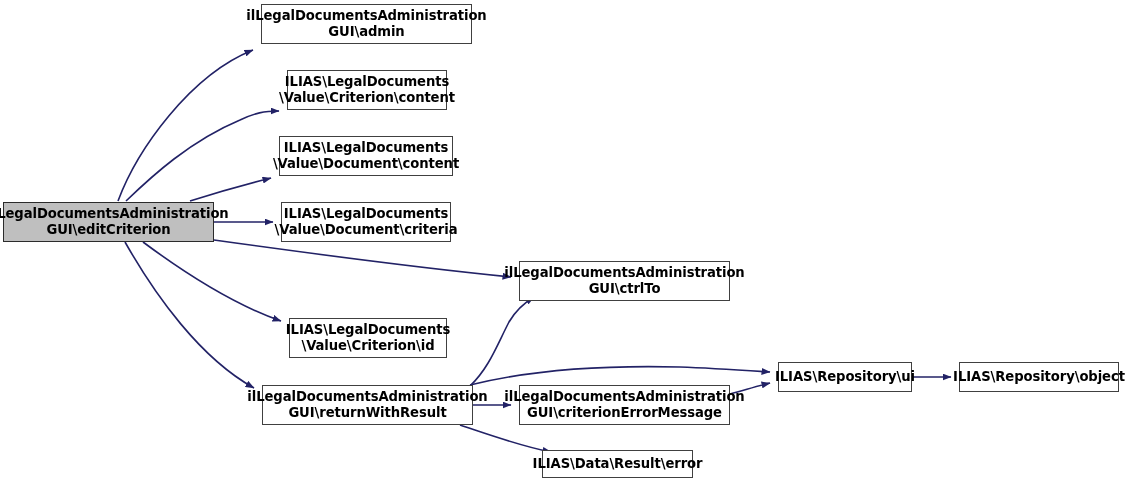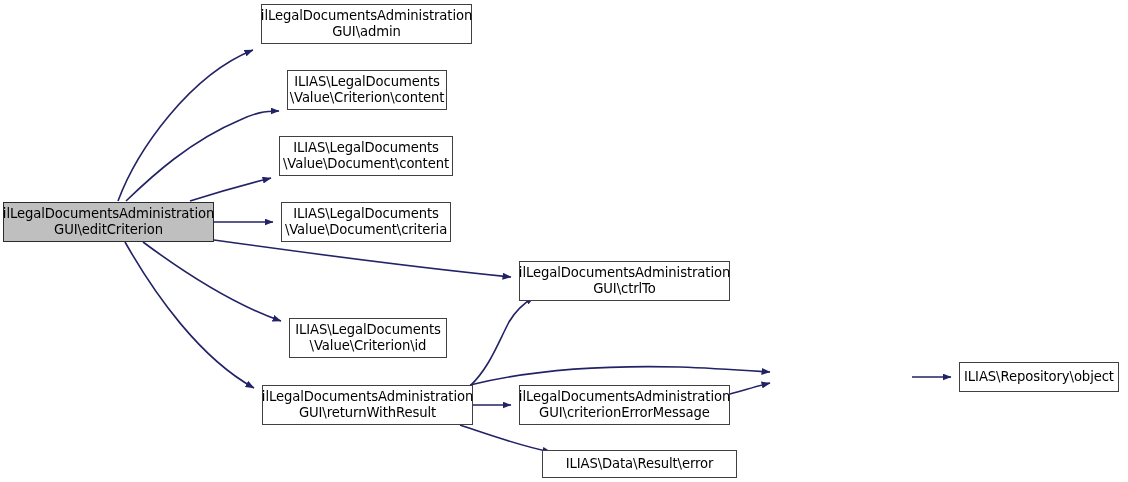--- a/index.html
+++ b/index.html
@@ -39,20 +39,21 @@
     white-space: pre-line;
     z-index: 2;
   }
   .node.highlight {
     background: #bfbfbf;
     border-color: #2b2b2b;
   }
   .node .label {
     display: block;
     padding: 0 4px;
+    font-weight: bold;
   }
 </style>
 </head>
 <body>
 
 <div id="canvas">
 
   <svg id="edges" viewBox="0 0 1128 482" width="1128" height="482" xmlns="http://www.w3.org/2000/svg">
     <defs>
       <marker id="arrowhead" markerWidth="9" markerHeight="7" refX="8.5" refY="3.5" orient="auto" markerUnits="userSpaceOnUse">
@@ -118,20 +119,23 @@
 \Value\Criterion\id</span>
   </div>
   <div class="node" style="left: 262px; top: 385px; width: 211px; height: 40px;">
     <span class="label">ilLegalDocumentsAdministration
 GUI\returnWithResult</span>
   </div>
   <div class="node" style="left: 519px; top: 385px; width: 211px; height: 40px;">
     <span class="label">ilLegalDocumentsAdministration
 GUI\criterionErrorMessage</span>
   </div>
+  <div class="node" style="left: 778px; top: 362px; width: 134px; height: 30px;">
+    <span class="label">ILIAS\Repository\ui</span>
+  </div>
   <div class="node" style="left: 959px; top: 362px; width: 160px; height: 30px; justify-content: center;">
     <span class="label">ILIAS\Repository\object</span>
   </div>
-  <div class="node" style="left: 542px; top: 450px; width: 195px; height: 28px;">
+  <div class="node" style="left: 542px; top: 450px; width: 151px; height: 28px;">
     <span class="label">ILIAS\Data\Result\error</span>
   </div>
 
 </div>
 
 </body></html>

